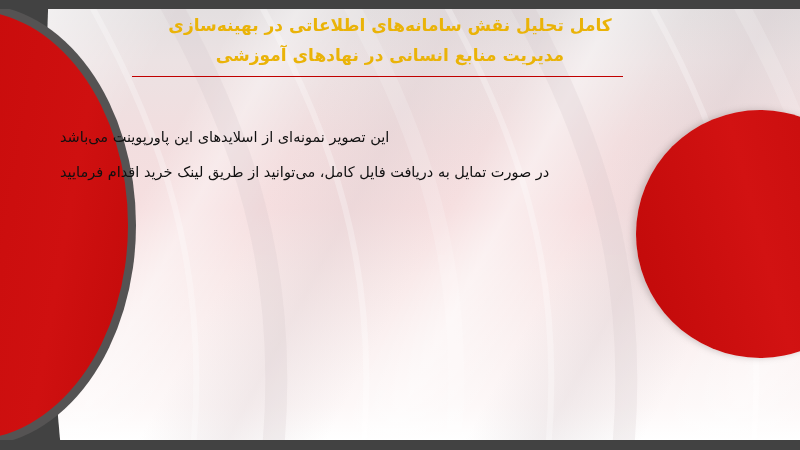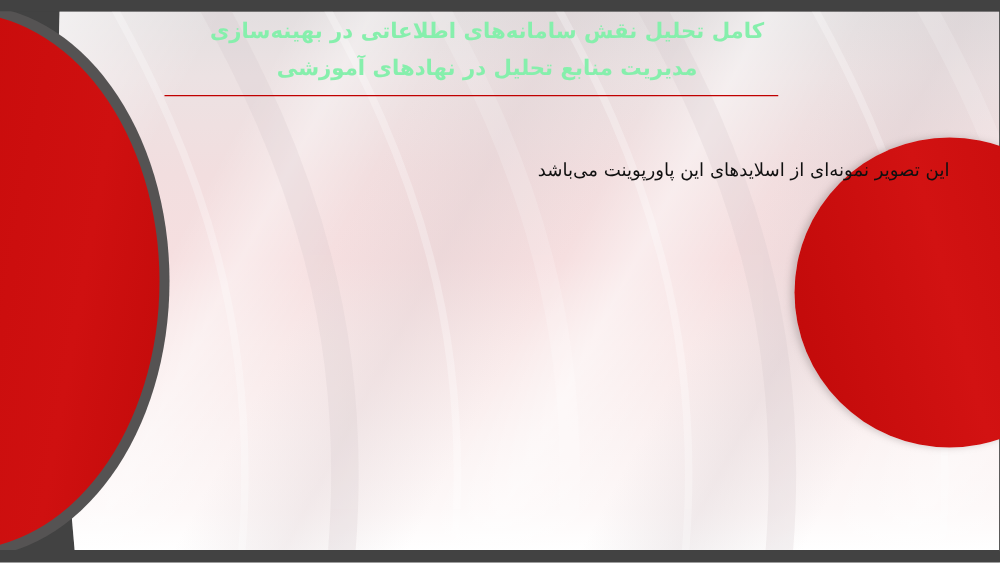--- a/index.html
+++ b/index.html
@@ -121,21 +121,21 @@
   
   .title-block {
     position: absolute;
     left: 110px;
     top: 10px;
     width: 560px;
     text-align: center;
     z-index: 7;
   }
   .title-line {
-    color: #86efac;
+    color: #eab308;
     font-size: 17px;
     font-weight: bold;
     line-height: 30px;
     white-space: nowrap;
     direction: rtl;
   }
   .title-underline {
     position: absolute;
     left: 132px;
     top: 76px;
@@ -144,21 +144,21 @@
     border-top: 1.6px solid #c00000;
     z-index: 7;
   }
 
   
   .body-block {
     position: absolute;
     left: 60px;
     top: 120px;
     width: 700px;
-    text-align: right;
+    text-align: left;
     direction: rtl;
     z-index: 7;
   }
   .body-line {
     color: #101010;
     font-size: 14.5px;
     line-height: 35px;
     white-space: nowrap;
   }
 </style>
@@ -190,21 +190,22 @@
   <div class="right-circle"></div>
 
   <div class="left-ellipse-outer"></div>
   <div class="left-ellipse"></div>
 
   <div class="frame-bar top"></div>
   <div class="frame-bar bottom"></div>
 
   <div class="title-block">
     <div class="title-line">کامل تحلیل نقش سامانه‌های اطلاعاتی در بهینه‌سازی</div>
-    <div class="title-line">مدیریت منابع تحلیل در نهادهای آموزشی</div>
+    <div class="title-line">مدیریت منابع انسانی در نهادهای آموزشی</div>
   </div>
   <div class="title-underline"></div>
 
   <div class="body-block">
     <div class="body-line">این تصویر نمونه‌ای از اسلایدهای این پاورپوینت می‌باشد</div>
+    <div class="body-line">در صورت تمایل به دریافت فایل کامل، می‌توانید از طریق لینک خرید اقدام فرمایید</div>
   </div>
 
 </div>
 
 </body></html>

